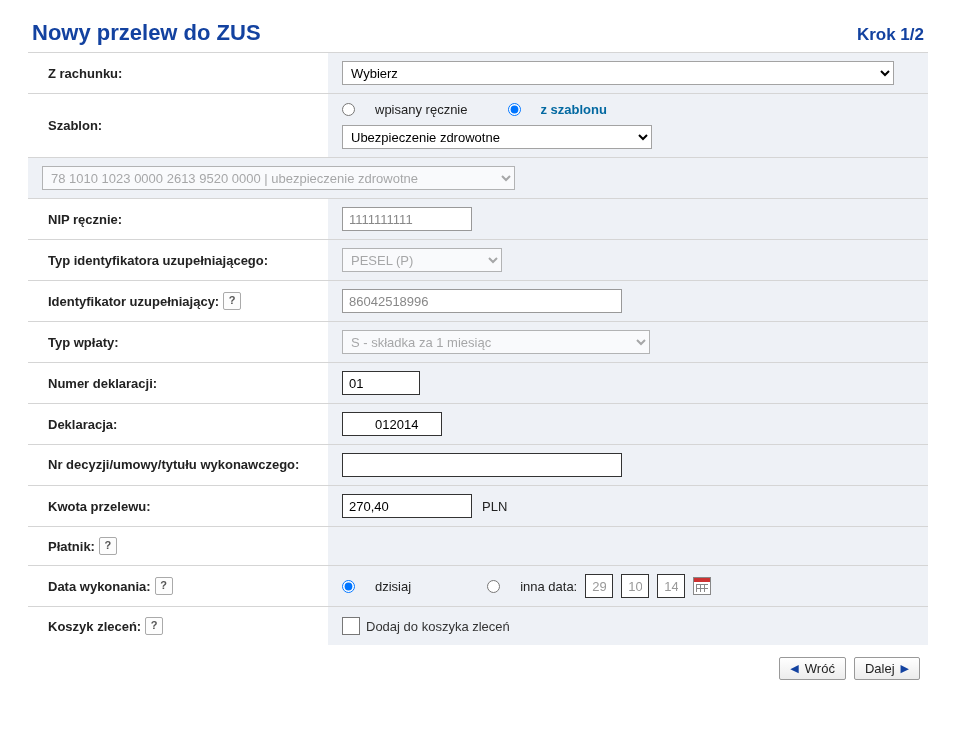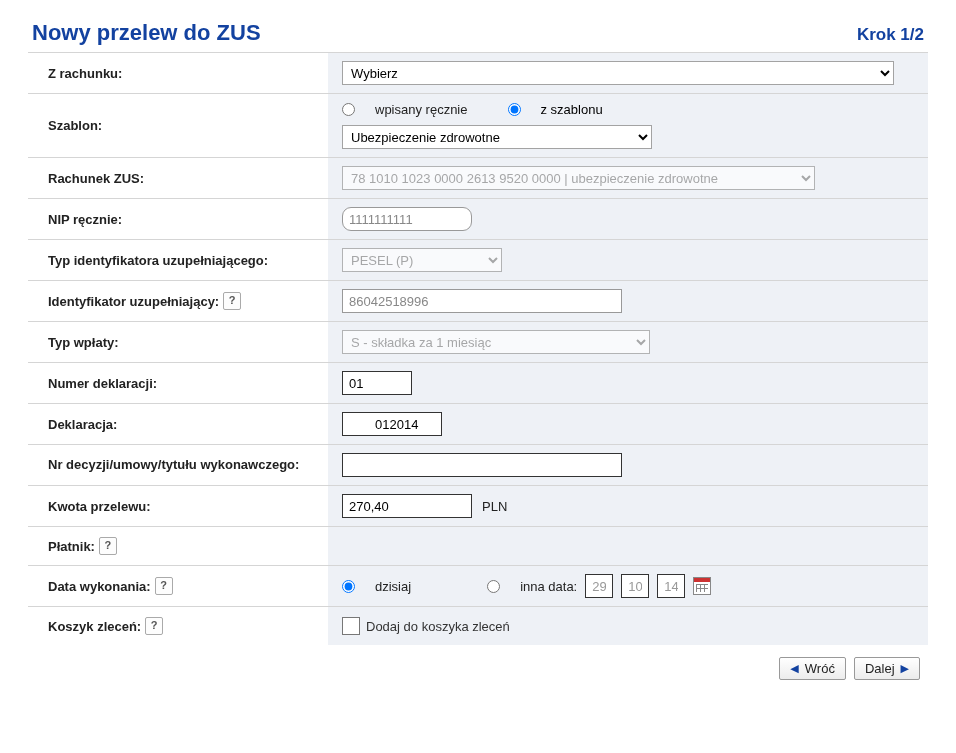--- a/index.html
+++ b/index.html
@@ -90,22 +90,22 @@
     align-items: center;
     gap: 18px;
   }
   input[type="radio"]{
     margin:0 2px 0 0;
   }
   .radio-label{
     color:#222;
   }
   .radio-label.selected{
-    color:#000000;
-    font-weight:normal;
+    color:#0369a1;
+    font-weight:bold;
   }
   .szablon-stack{
     display:flex;
     flex-direction:column;
     gap:8px;
   }
   .help-icon{
     display:inline-block;
     width:16px;
     height:16px;
@@ -213,32 +213,31 @@
           </label>
         </div>
         <select style="width:310px">
           <option>Ubezpieczenie zdrowotne</option>
         </select>
       </div>
     </div>
   </div>
 
   <div class="form-row">
-    <div class="label-cell">Rachunek ZUS:</div>
     <div class="value-cell">
       <select class="disabled" style="width:473px" disabled="">
         <option>78 1010 1023 0000 2613 9520 0000 | ubezpieczenie zdrowotne</option>
       </select>
     </div>
   </div>
 
   <div class="form-row">
     <div class="label-cell">NIP ręcznie:</div>
     <div class="value-cell">
-      <input type="text" class="disabled" style="width: 130px; border-radius: 9px;" readonly="" value="1111111111">
+      <input type="text" class="disabled" style="width: 130px;" readonly="" value="1111111111">
     </div>
   </div>
 
   <div class="form-row">
     <div class="label-cell">Typ identyfikatora uzupełniającego:</div>
     <div class="value-cell">
       <select class="disabled" style="width:160px" disabled="">
         <option>PESEL (P)</option>
       </select>
     </div>
@@ -259,21 +258,21 @@
     <div class="value-cell">
       <select class="disabled" style="width:308px" disabled="">
         <option>S - składka za 1 miesiąc</option>
       </select>
     </div>
   </div>
 
   <div class="form-row">
     <div class="label-cell">Numer deklaracji:</div>
     <div class="value-cell">
-      <input type="text" style="width: 70px;" value="01">
+      <input type="text" style="width: 78px;" value="01">
     </div>
   </div>
 
   <div class="form-row">
     <div class="label-cell">Deklaracja:</div>
     <div class="value-cell">
       <input type="text" style="width: 100px; padding-left: 32px;" value="012014">
     </div>
   </div>
 

